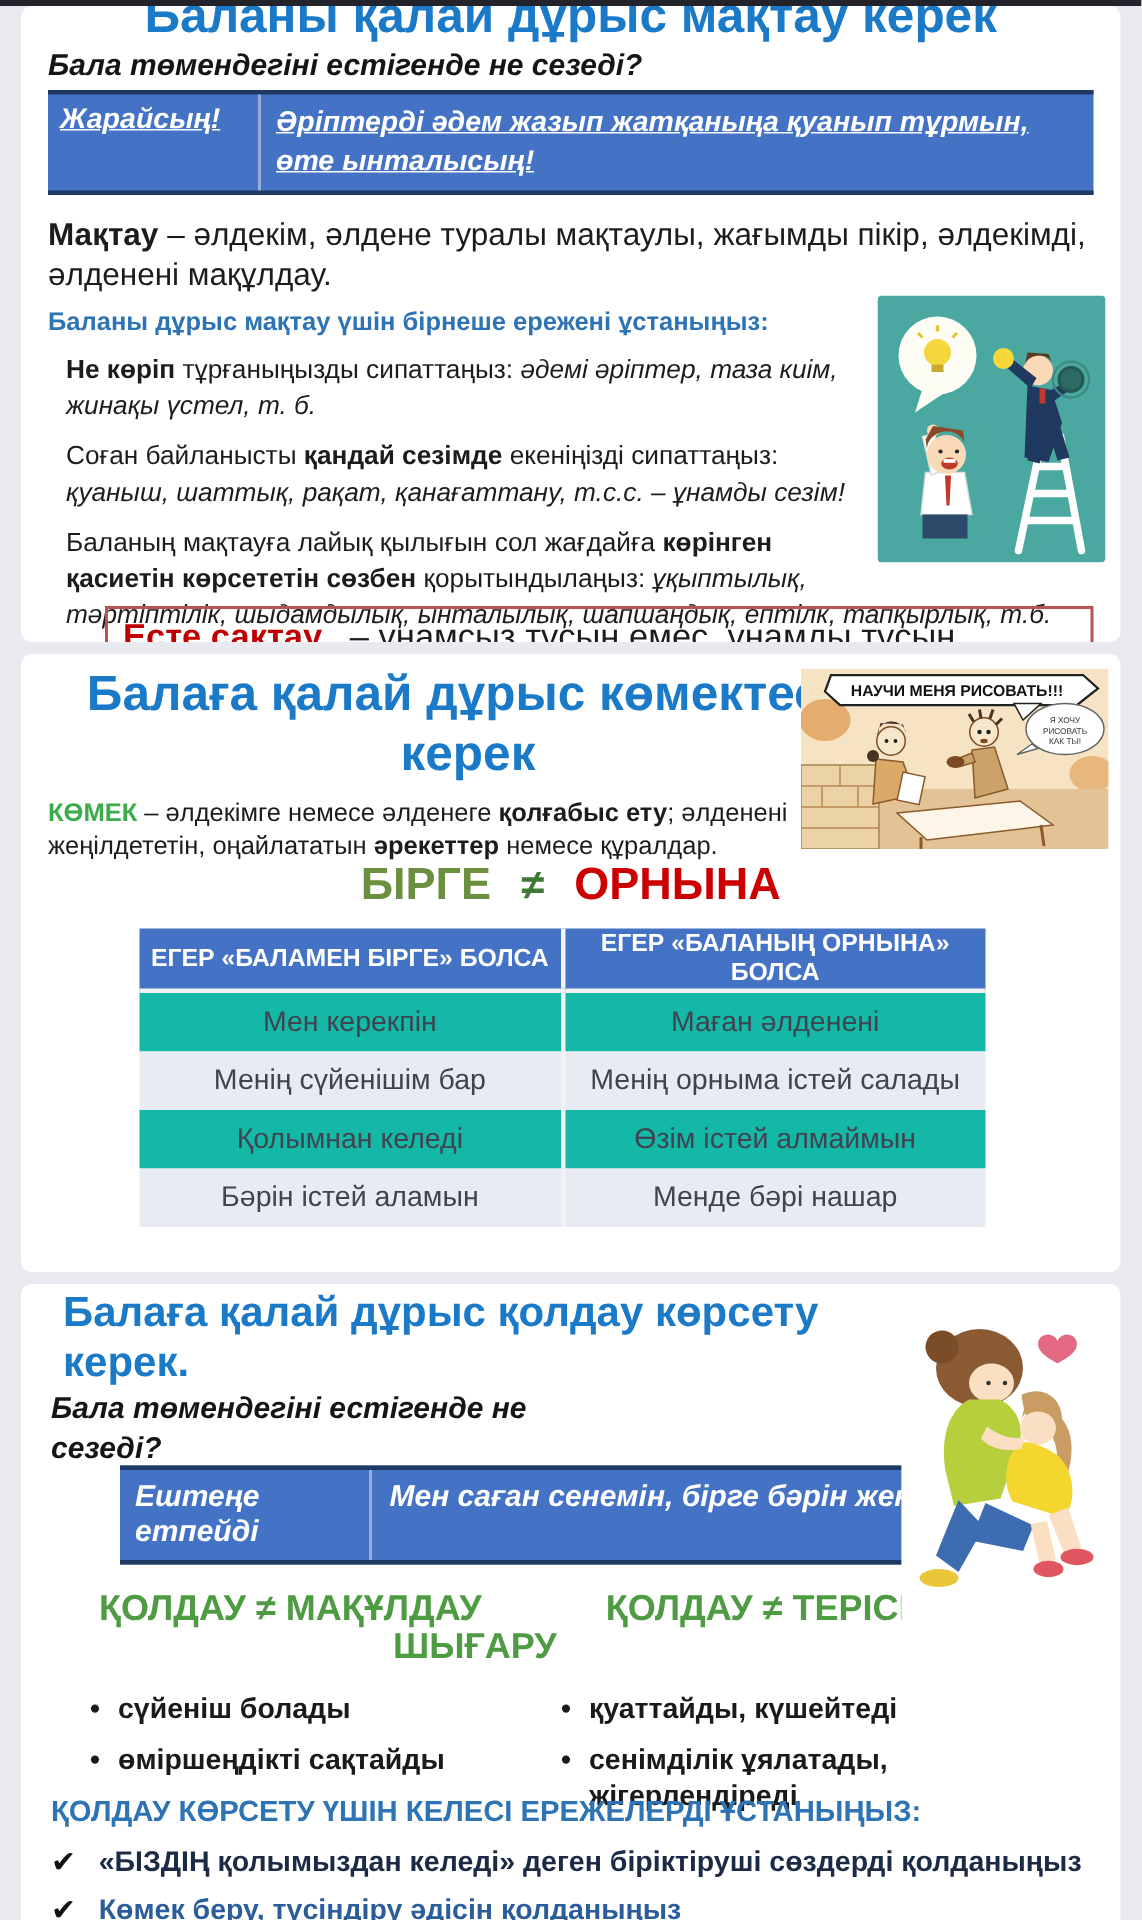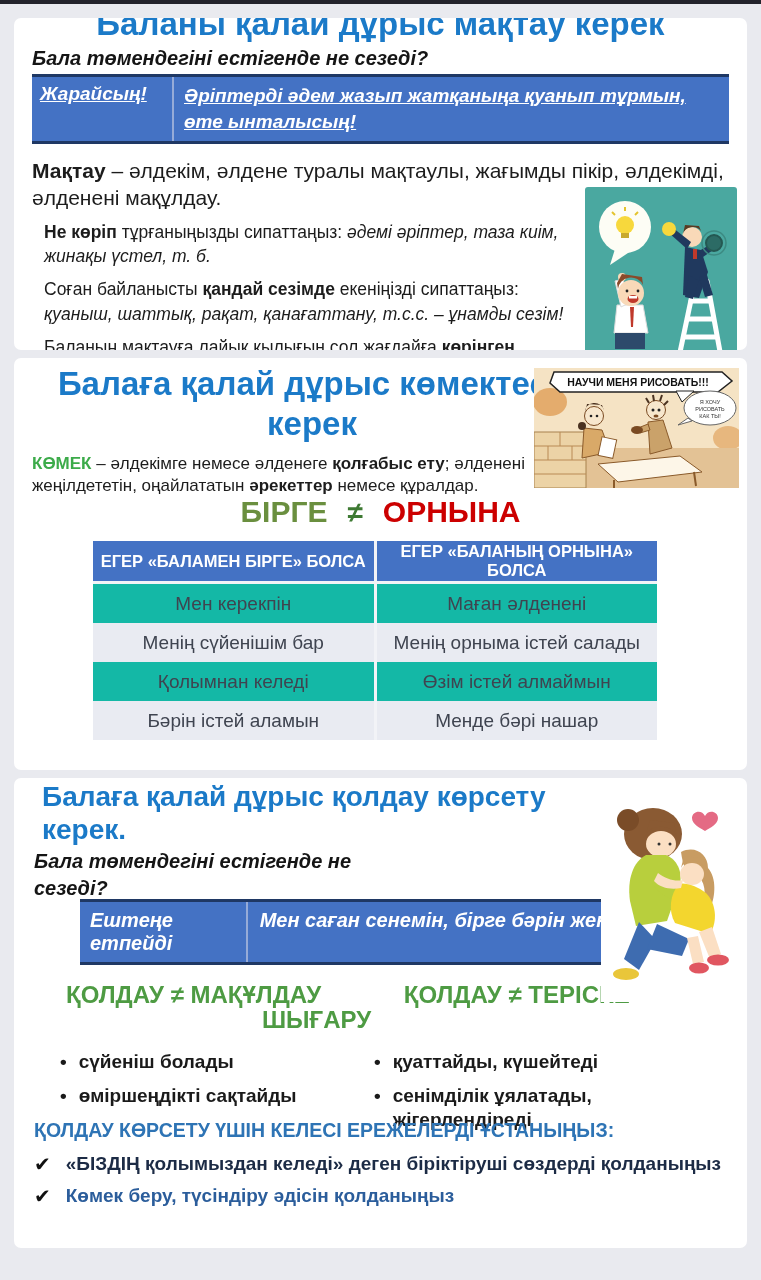--- a/index.html
+++ b/index.html
@@ -7,21 +7,21 @@
     width:761px;height:1280px;overflow:hidden;
     background:#e9eaef;
     font-family:"Liberation Sans","DejaVu Sans",sans-serif;
     color:#1c1c1c;
   }
   .topbar{height:4px;background:#23232b;width:761px;}
   .card{
     width:697px;background:#ffffff;border-radius:7px;
     margin:0 14px;padding:0 18px;overflow:hidden;position:relative;
   }
-  .card1{margin-top:14px;height:332px;}
+  .card1{margin-top:0;height:424px;}
   .card2{margin-top:8px;height:412px;}
   .card3{margin-top:8px;height:470px;padding:0 20px;width:693px;}
 
   .title{
     font-weight:bold;color:#1b7ac8;font-size:33px;line-height:1.22;
     margin:0;text-align:center;
   }
   .title1{margin-top:-14px;}
   .title2{margin-top:6px;width:560px;}
   .title3{text-align:left;font-size:28px;margin-top:2px;padding-left:8px;width:560px;line-height:1.18;}
@@ -113,20 +113,21 @@
     <h1 class="title title1">Баланы қалай дұрыс мақтау керек</h1>
     <p class="question">Бала төмендегіні естігенде не сезеді?</p>
 
     <div class="bluetable bt1">
       <div class="bt-left">Жарайсың!</div>
       <div class="bt-right">Әріптерді әдем жазып жатқаныңа қуанып тұрмын, өте ынталысың!</div>
     </div>
 
     <p class="def"><b>Мақтау</b><span> – әлдекім, әлдене туралы мақтаулы, жағымды пікір, әлдекімді, әлденені мақұлдау.</span></p>
 
+    <h3 class="rules">Баланы дұрыс мақтау үшін бірнеше ережені ұстаныңыз:</h3>
 
     <figure class="illus illus1">
       <svg width="152" height="178" viewBox="0 0 152 178">
         <rect x="0" y="0" width="152" height="178" rx="3" fill="#4aa8a0"></rect>
         <g stroke="#ffffff" stroke-width="5" stroke-linecap="round">
           <line x1="94" y1="170" x2="110" y2="94"></line>
           <line x1="136" y1="170" x2="122" y2="94"></line>
           <line x1="100" y1="150" x2="131" y2="150"></line>
           <line x1="103" y1="132" x2="128" y2="132"></line>
           <line x1="106" y1="114" x2="125" y2="114"></line>

